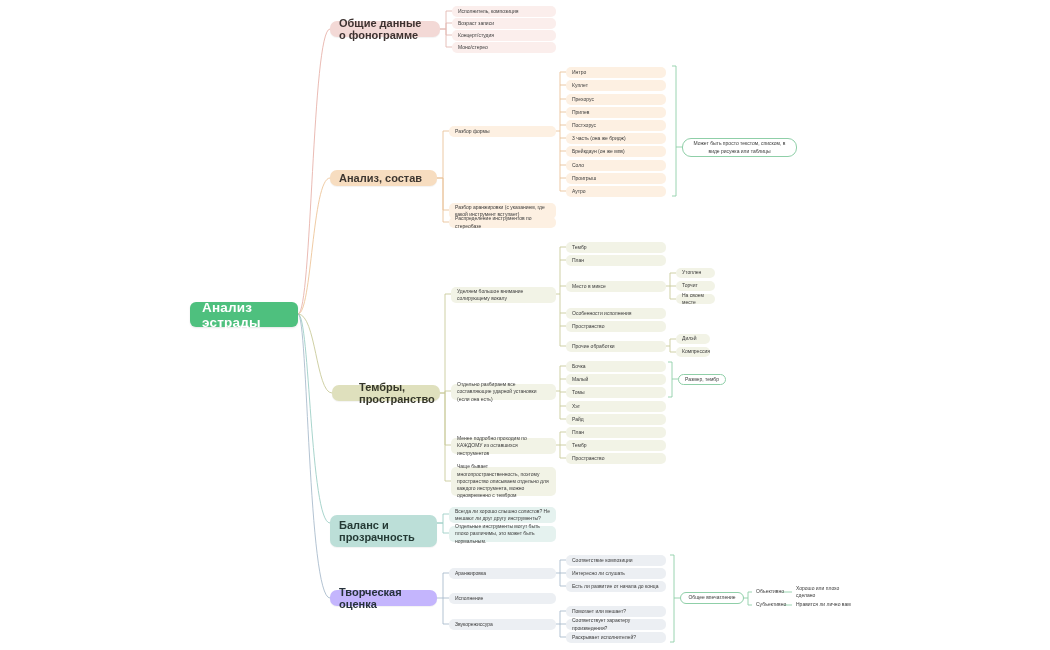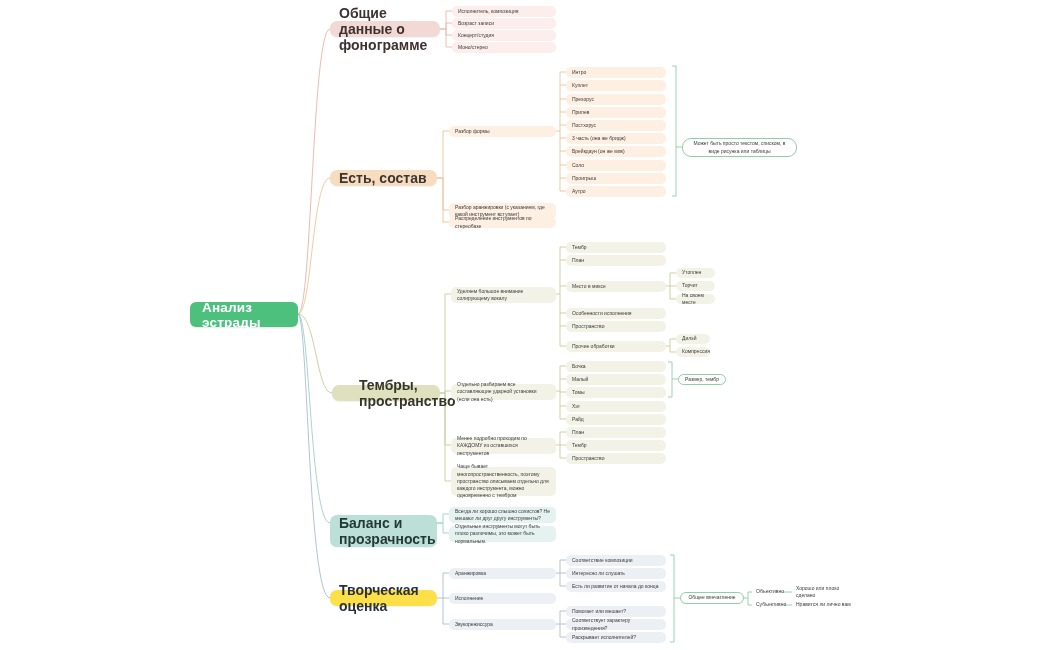--- a/index.html
+++ b/index.html
@@ -15,27 +15,27 @@
   .node span{display:block;width:100%;}
 
   
   .root{
     background:#4ec07e;color:#ffffff;font-size:13.5px;font-weight:bold;
     border-radius:6px;padding:0 12px;letter-spacing:.2px;
     box-shadow:0 1px 2px rgba(0,0,0,.10);
   }
 
   
-  .branch{font-size:14px;font-weight:bold;padding:0 9px;border-radius:7px;
+  .branch{font-size:11px;font-weight:bold;padding:0 9px;border-radius:7px;
           box-shadow:0 1px 1px rgba(0,0,0,.05);}
   .b-pink  {background:#f3d9d6;color:#3d3230;}
   .b-orange{background:#f7ddc0;color:#3d3630;}
   .b-olive {background:#dfe0bd;color:#353629;}
   .b-teal  {background:#bcdfd8;color:#243a35;}
-  .b-blue  {background:#fde047;color:#26313c;}
+  .b-blue  {background:#c4b5fd;color:#26313c;}
 
   
   .card{font-size:5.0px;line-height:1.45;padding:3px 6px;border-radius:5px;}
   .c-pink  {background:#fbeeec;}
   .c-orange{background:#fdf0e2;}
   .c-olive {background:#f2f3e6;}
   .c-teal  {background:#e5f2ef;}
   .c-blue  {background:#eceff3;}
 
   
@@ -174,21 +174,21 @@
     <span>Возраст записи</span>
   </div>
   <div class="node card c-pink" style="left:452px;top:30px;width:104px;height:11px;">
     <span>Концерт/студия</span>
   </div>
   <div class="node card c-pink" style="left:452px;top:42px;width:104px;height:11px;">
     <span>Моно/стерео</span>
   </div>
 
   <div class="node branch b-orange" style="left:330px;top:170px;width:107px;height:16px;">
-    <span>Есть, состав</span>
+    <span>Анализ, состав</span>
   </div>
   <div class="node card c-orange" style="left:449px;top:126px;width:107px;height:11px;">
     <span>Разбор формы</span>
   </div>
   <div class="node card c-orange" style="left:449px;top:203px;width:107px;height:16px;">
     <span>Разбор аранжировки (с указанием, где какой инструмент вступает)</span>
   </div>
   <div class="node card c-orange" style="left:449px;top:217px;width:107px;height:11px;">
     <span>Распределение инструментов по стереобазе</span>
   </div>

